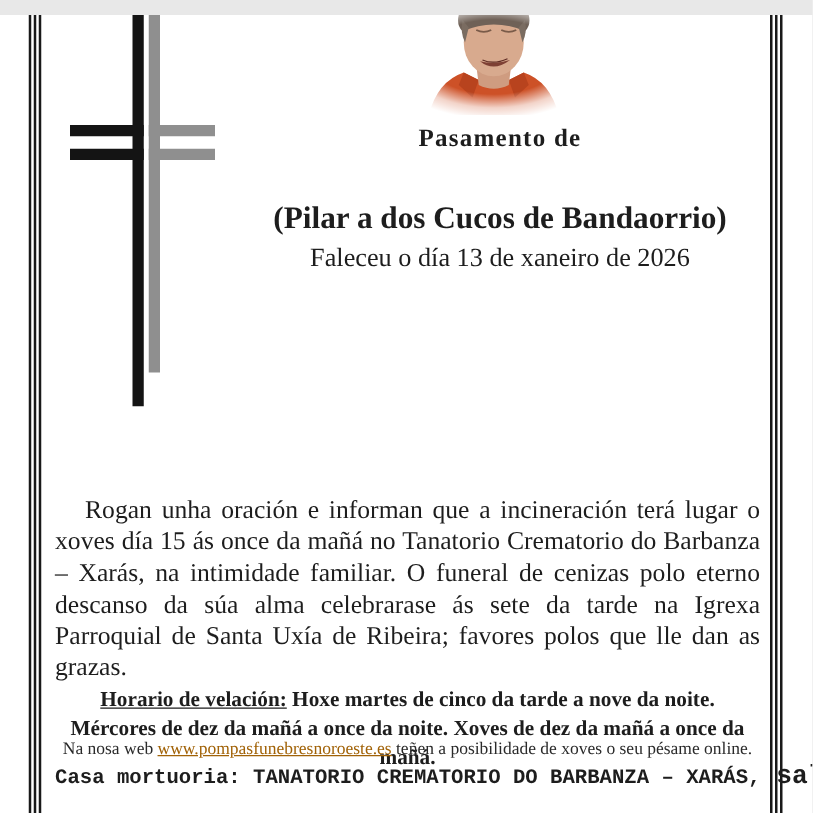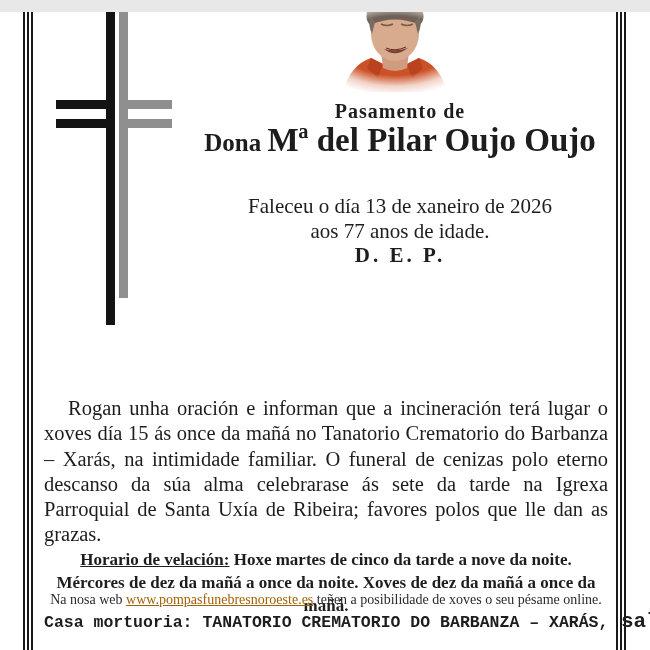--- a/index.html
+++ b/index.html
@@ -129,26 +129,22 @@
       <path d="M78,12 q6,3 12,0" stroke="#7a5b49" stroke-width="1.5" fill="none"></path>
 
       <path d="M61,37 Q72,46 85,36 Q73,40 61,37 Z" fill="#7e4034"></path>
       <path d="M63,36 Q72,40 83,35" stroke="#5f2c24" stroke-width="1" fill="none"></path>
 
       <rect x="0" y="0" width="144" height="80" fill="url(#fade)"></rect>
     </svg>
   </div>
 
   <div class="hline l-pasamento">Pasamento de</div>
-  <div class="hline l-name">
-    <span class="seg-dona">Dona </span><span class="seg-name">Mª del Pilar Oujo Oujo</span>
-  </div>
+  <div class="hline l-nick">(Pilar a dos Cucos de Bandaorrio)</div>
   <div class="hline l-faleceu">Faleceu o día 13 de xaneiro de 2026</div>
-  <div class="hline l-aos">aos 77 anos de idade.</div>
-  <div class="hline l-dep">D. E. P.</div>
 
 
   <div class="announce"><span>Rogan unha oración e informan que a incineración terá lugar o </span><span class="seg-b">xoves</span><span> día </span><span class="seg-b">15</span><span> ás </span><span class="seg-b">once</span><span> da </span><span class="seg-b">mañá</span><span> no </span><span class="seg-b">Tanatorio Crematorio do Barbanza – Xarás,</span><span> na intimidade familiar. O </span><span class="seg-b">funeral de cenizas</span><span> polo eterno descanso da súa alma celebrarase ás </span><span class="seg-b">sete</span><span> da </span><span class="seg-b">tarde</span><span> na </span><span class="seg-b">Igrexa Parroquial de Santa Uxía de Ribeira;</span><span> favores polos que lle dan as grazas.</span></div>
 
   <div class="horario">
     <span class="seg-u">Horario de velación:</span><span> Hoxe martes de cinco da tarde a nove da noite. Mércores de dez da mañá a once da noite. Xoves de dez da mañá a once da mañá.</span>
   </div>
 
   <div class="webline">
     <span>Na nosa web </span><span class="weblink">www.pompasfunebresnoroeste.es</span><span> teñen a posibilidade de xoves o seu pésame online.</span>

